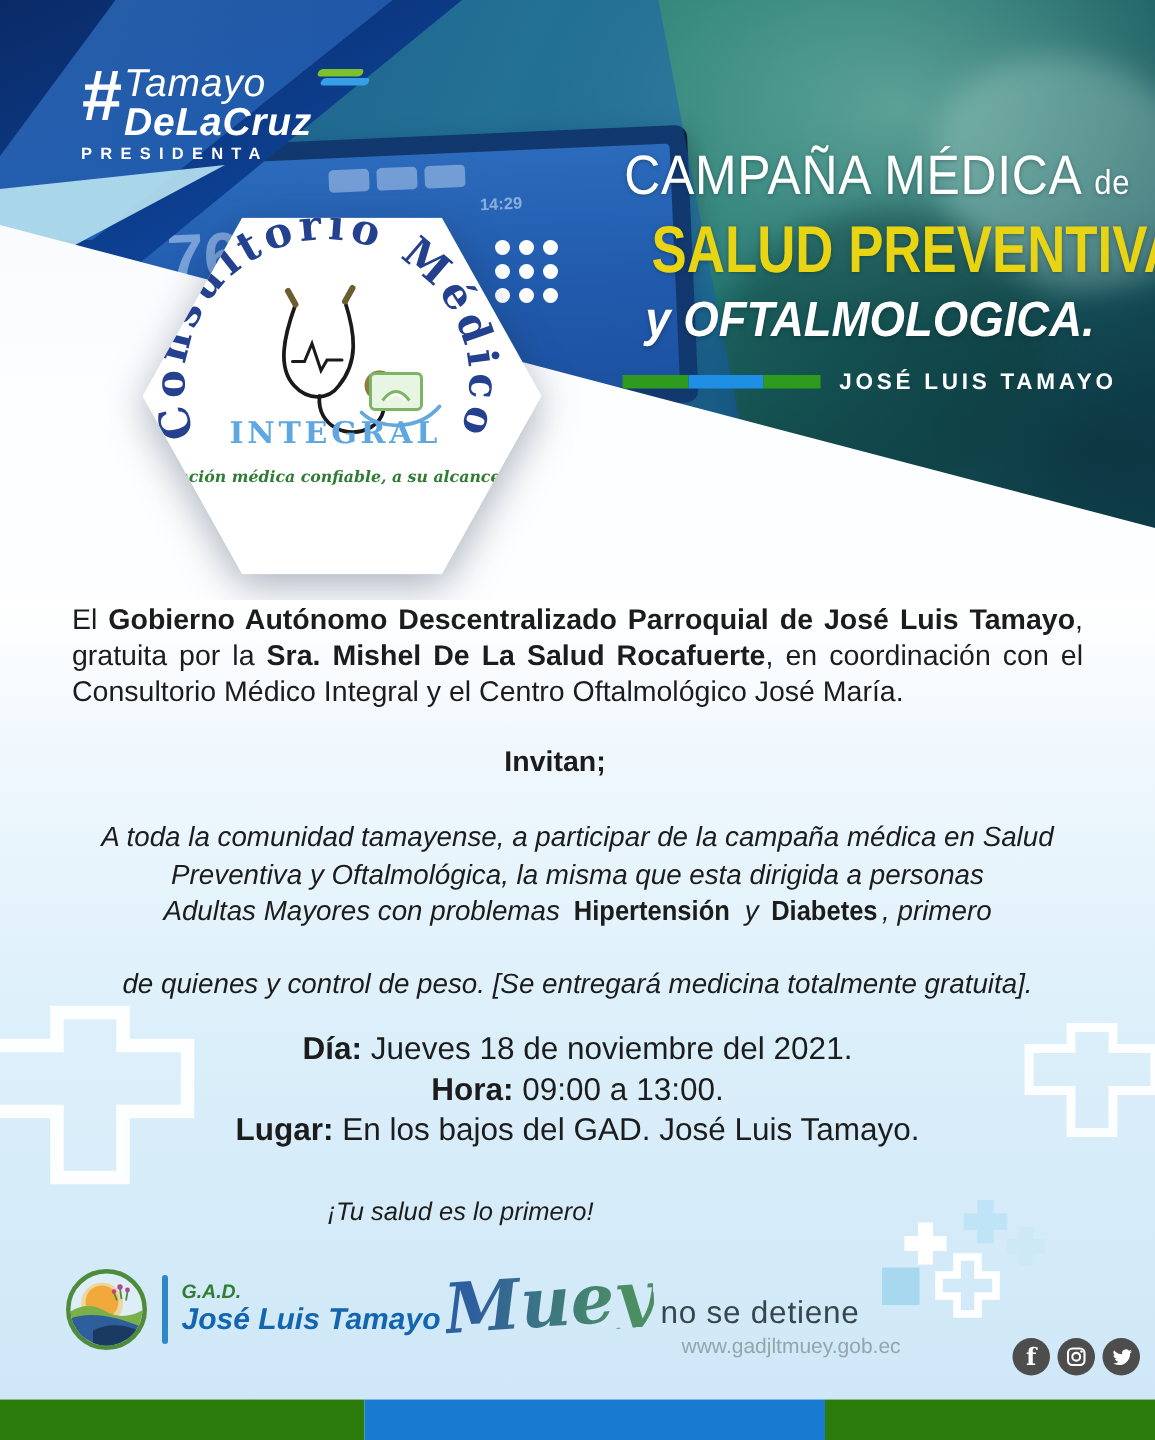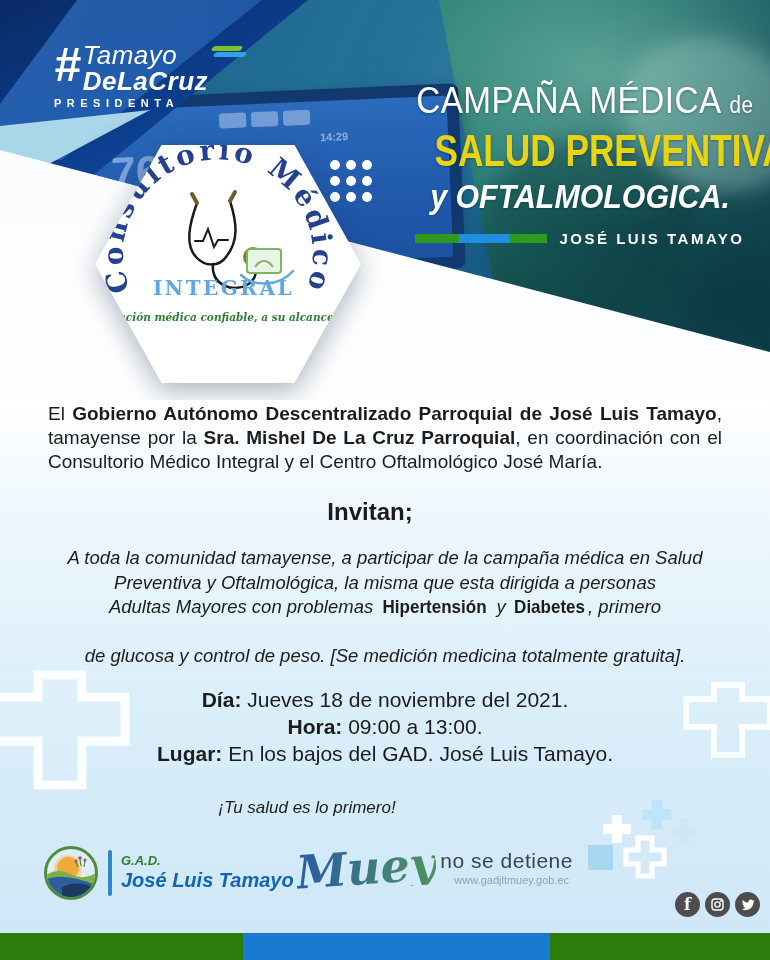--- a/index.html
+++ b/index.html
@@ -61,21 +61,21 @@
   .brand-role{margin-top:3px;font-size:11px;font-weight:600;letter-spacing:5.5px;}
 
   
   .hexagon{position:absolute;left:95px;top:145px;width:266px;height:238px;
       filter:drop-shadow(0 8px 14px rgba(20,40,70,.35));}
   .hex-inner{position:absolute;inset:0;background:#fff;
       clip-path:polygon(25% 0%,75% 0%,100% 50%,75% 100%,25% 100%,0% 50%);}
   .hex-inner svg{position:absolute;left:0;top:0;}
 
   
-  .title-block{position:absolute;left:398px;top:80px;width:364px;text-align:center;color:#fff;}
+  .title-block{position:absolute;left:398px;top:96px;width:364px;text-align:center;color:#fff;}
   .t-line1{font-size:37px;font-weight:400;letter-spacing:.5px;transform:scaleX(.9);
       white-space:nowrap;text-shadow:0 1px 3px rgba(0,30,40,.35);}
   .t-line1 .small{font-size:23px;font-weight:400;}
   .t-line2{margin-top:4px;font-size:44px;font-weight:bold;color:#e8d413;transform:scaleX(.8);
       white-space:nowrap;letter-spacing:0;text-shadow:0 1px 3px rgba(0,30,40,.35);}
   .t-line3{margin-top:2px;font-size:33px;font-weight:bold;font-style:italic;transform:scaleX(.92);
       white-space:nowrap;text-shadow:0 1px 3px rgba(0,30,40,.35);}
   .ribbon{margin-top:14px;display:flex;align-items:center;justify-content:center;}
   .rb{height:9px;}
   .rb.g1{width:44px;background:#2f9b1e;}
@@ -85,40 +85,40 @@
 
   
   .bodysec{position:absolute;left:0;top:400px;width:770px;height:533px;
       background:linear-gradient(180deg,#ffffff 0%,#eef7fd 22%,#dbeffa 55%,#cfe7f7 100%);
       color:#1c1c1c;}
   .decor{position:absolute;inset:0;pointer-events:none;}
 
   .p1{position:absolute;left:48px;right:48px;top:2px;font-size:19px;line-height:24px;}
   .p1-line{display:block;text-align:justify;text-align-last:justify;}
   .p1-line.last{text-align-last:left;}
-  .invite{position:absolute;left:0;width:740px;top:98px;text-align:center;font-weight:bold;font-size:24px;}
+  .invite{position:absolute;left:0;width:740px;top:98px;text-align:center;font-weight:bold;font-size:19px;}
   .p2{position:absolute;left:30px;right:30px;top:146px;text-align:center;
       font-style:italic;font-size:18.5px;line-height:24.5px;}
   .p2 .cond{font-style:normal;font-weight:bold;transform:scaleX(.92);display:inline-block;}
   .details{position:absolute;left:0;width:770px;top:286px;text-align:center;font-size:21px;line-height:27px;}
   .details b{font-weight:bold;}
   .slogan{position:absolute;left:0;width:614px;top:398px;text-align:center;font-style:italic;font-size:17px;}
 
   
   .gad{position:absolute;left:44px;top:446px;display:flex;align-items:center;}
   .gad-bar{width:4px;height:46px;background:#2f86c8;border-radius:2px;margin:0 9px 0 10px;}
   .gad-abbr{color:#2f7d32;font-weight:bold;font-style:italic;font-size:13px;line-height:1.1;}
   .gad-name{color:#1465b0;font-weight:bold;font-style:italic;font-size:20px;line-height:1.15;}
   .muey{position:absolute;left:296px;top:448px;display:flex;align-items:flex-start;}
   .muey-script{font-family:"DejaVu Serif",serif;font-style:italic;font-weight:bold;font-size:46px;
       line-height:.9;background:linear-gradient(100deg,#2e5f9e 15%,#4c8e63 85%);
       -webkit-background-clip:text;background-clip:text;color:transparent;transform:rotate(-4deg);}
-  .muey-right{margin-left:4px;margin-top:1px;}
+  .muey-right{margin-left:4px;margin-top:16px;}
   .muey-tag{font-size:21px;color:#37474f;font-weight:500;letter-spacing:.5px;}
-  .muey-url{font-size:11px;color:#93a5ad;margin-top:1px;margin-left:14px;}
+  .muey-url{font-size:14px;color:#93a5ad;margin-top:1px;margin-left:14px;}
   .social{position:absolute;right:10px;top:492px;display:flex;gap:5px;}
   .soc{width:25px;height:25px;border-radius:50%;background:#4d4d4d;display:flex;
       align-items:center;justify-content:center;color:#fff;cursor:pointer;}
   .soc .fb{font-family:"DejaVu Serif",serif;font-weight:bold;font-size:16px;line-height:1;margin-top:1px;}
 
   
   .footer-bars{position:absolute;left:0;top:933px;width:770px;height:27px;display:flex;}
   .fbar-g1{width:243px;background:#2c7c0b;}
   .fbar-b{width:307px;background:#187bd1;}
   .fbar-g2{flex:1;background:#2c7c0b;}
@@ -234,32 +234,32 @@
       <path d="M714,285 H742 V299 H770 V327 H742 V355 H714 V327 H686 V299 H714 Z" fill="none" stroke="rgba(255,255,255,.9)" stroke-width="6"></path>
       <path d="M651.5,400 H662.5 V409 H671.5 V420 H662.5 V429 H651.5 V420 H642.5 V409 H651.5 Z" fill="#bfe3f7"></path>
       <path d="M612,415 H622 V424 H631 V434 H622 V443 H612 V434 H603 V424 H612 Z" fill="#ffffff"></path>
       <path d="M679,418 H689 V426 H697 V436 H689 V444 H679 V436 H671 V426 H679 Z" fill="#cde9f8"></path>
       <path d="M638,438 H652 V450 H664 V464 H652 V476 H638 V464 H626 V450 H638 Z" fill="none" stroke="#ffffff" stroke-width="5"></path>
       <rect x="588" y="445" width="25" height="25" fill="#a8d8f0"></rect>
     </svg>
 
     <div class="p1">
       <span class="p1-line"><span>El </span><b>Gobierno Autónomo Descentralizado Parroquial de José Luis Tamayo</b><span>,</span></span>
-      <span class="p1-line"><span>tamayense por la </span><b>Sra. Mishel De La Cruz Parroquial</b><span>, en coordinación con el</span></span>
+      <span class="p1-line"><span>gratuita por la </span><b>Sra. Mishel De La Salud Rocafuerte</b><span>, en coordinación con el</span></span>
       <span class="p1-line last">Consultorio Médico Integral y el Centro Oftalmológico José María.</span>
     </div>
 
     <div class="invite">Invitan;</div>
 
     <div class="p2">
       <span>A toda la comunidad tamayense, a participar de la campaña médica en Salud</span><br>
       <span>Preventiva y Oftalmológica, la misma que esta dirigida a personas</span><br>
       <span><span>Adultas Mayores con problemas </span><span class="cond">Hipertensión</span><span> y </span><span class="cond">Diabetes</span><span>, primero</span></span><br>
       <br>
-      <span>de glucosa y control de peso. [Se medición medicina totalmente gratuita].</span>
+      <span>de quienes y control de peso. [Se entregará medicina totalmente gratuita].</span>
     </div>
 
     <div class="details">
       <div><b>Día:</b><span> Jueves 18 de noviembre del 2021.</span></div>
       <div><b>Hora:</b><span> 09:00 a 13:00.</span></div>
       <div><b>Lugar:</b><span> En los bajos del GAD. José Luis Tamayo.</span></div>
     </div>
 
     <div class="slogan">¡Tu salud es lo primero!</div>
 

